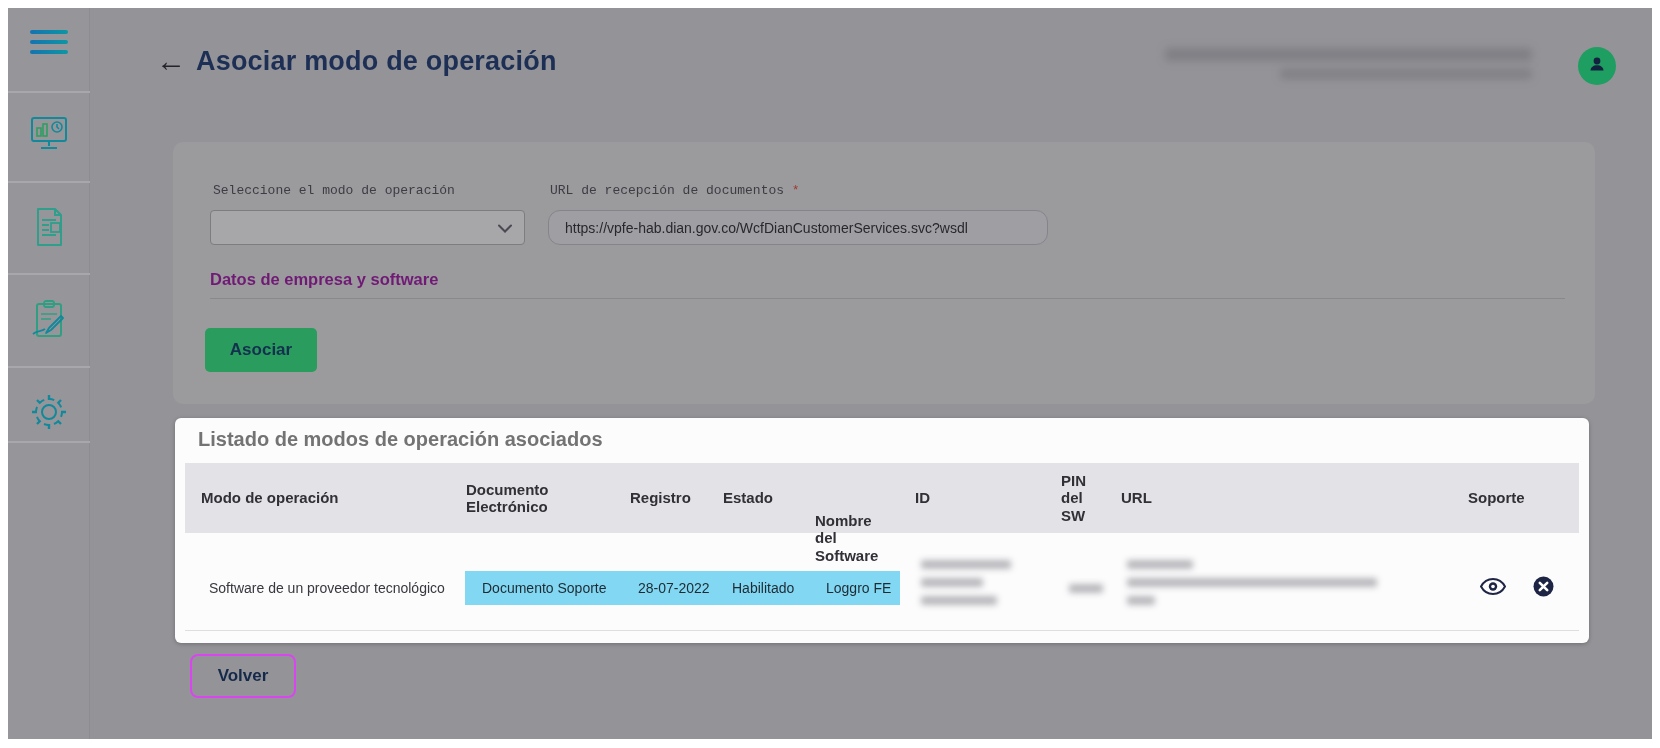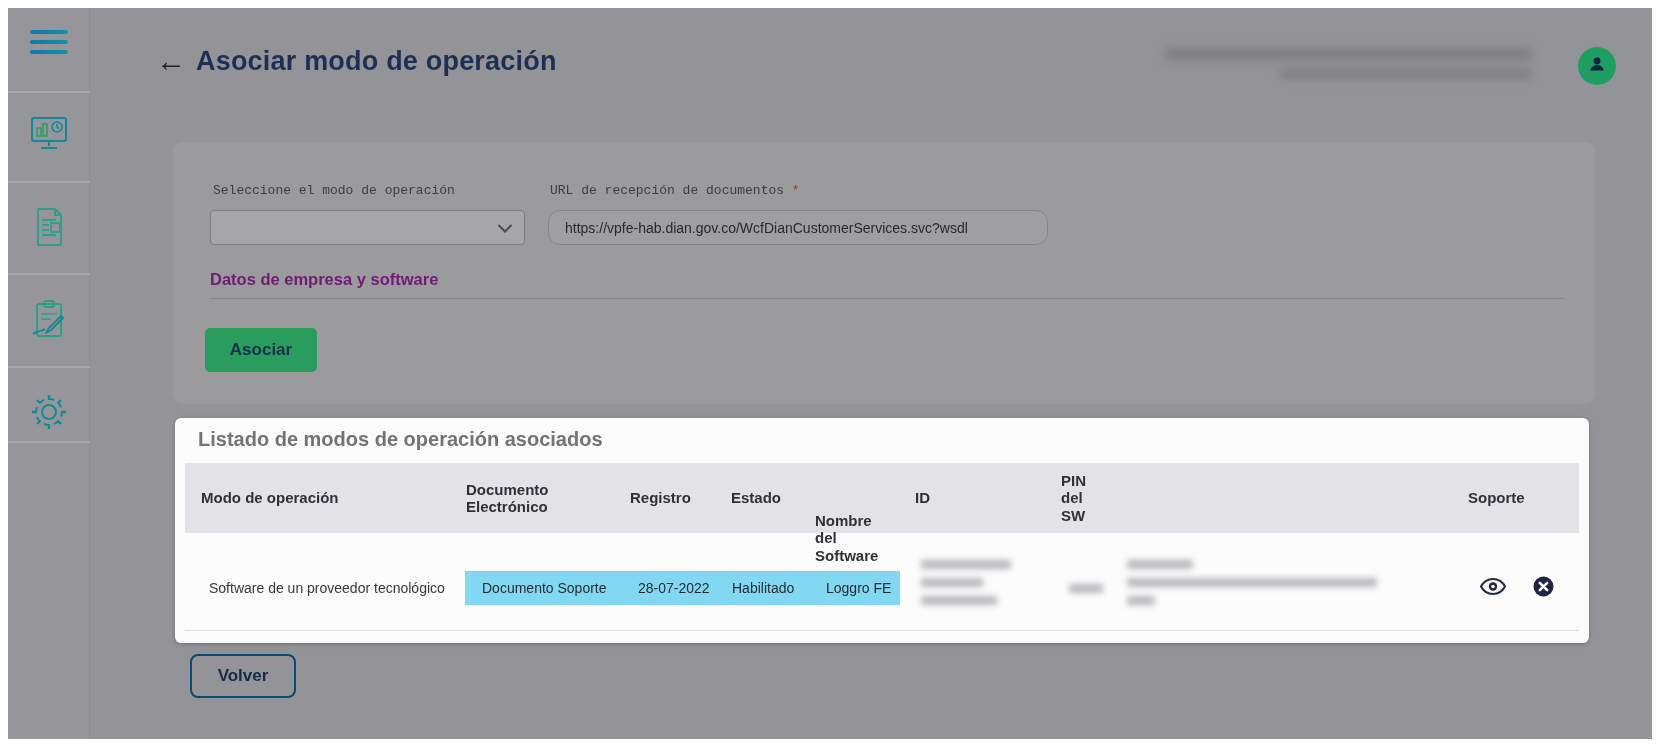--- a/index.html
+++ b/index.html
@@ -53,21 +53,21 @@
   
   .table-card { position: absolute; left: 175px; top: 418px; width: 1414px; height: 225px;
                 background: #fcfcfd; border-radius: 6px; box-shadow: 0 1px 4px rgba(0,0,0,0.25); }
   .table-title { position: absolute; left: 188px; top: 428px; font-size: 20px; font-weight: bold; color: #737373; margin-left: 10px; }
   .thead { position: absolute; left: 185px; top: 463px; width: 1394px; height: 70px; background: #e3e3e7; }
   .th { position: absolute; top: 0; height: 70px; display: flex; align-items: center;
         font-size: 15px; font-weight: 600; color: #303036; line-height: 1.15; }
   .c1 { left: 16px; width: 180px; }
   .c2 { left: 281px; width: 115px; }
   .c3 { left: 445px; width: 80px; }
-  .c4 { left: 538px; width: 70px; margin-left: 8px; }
+  .c4 { left: 538px; width: 70px; }
   .c5 { left: 630px; width: 82px; margin-top: 40px; }
   .c6 { left: 730px; width: 110px; }
   .c7 { left: 876px; width: 42px; }
   .c8 { left: 936px; width: 260px; }
   .c9 { left: 1283px; width: 110px; }
 
   .trow { position: absolute; left: 191px; top: 533px; width: 1394px; height: 97px; background: transparent; }
   .hl { position: absolute; left: 274px; top: 38px; width: 435px; height: 34px; background: #82d8f3; }
   .td { position: absolute; top: 47px; transform: translateY(-50%); font-size: 14px; color: #38383f; white-space: nowrap; }
   .td-hl { color: #1f2a33; top: 55px; }
@@ -79,21 +79,21 @@
   .blur-bar { position: absolute; background: #74747b; opacity: 0.5; filter: blur(3px); border-radius: 2px; height: 9px; }
   .row-divider { position: absolute; left: 185px; top: 630px; width: 1394px; height: 1px; background: #dededf; }
 
   .action-btn { position: absolute; width: 26px; height: 26px; border: none; background: transparent;
                 cursor: pointer; padding: 0; display: flex; align-items: center; justify-content: center; }
   .act-eye { left: 1480px; top: 575px; }
   .act-x   { left: 1530px; top: 575px; }
 
   
   .btn-volver { position: absolute; left: 190px; top: 654px; width: 106px; height: 44px;
-                background: transparent; border: 2px solid #0c4a6e; border-radius: 8px;
+                background: transparent; border: 2px solid #d946ef; border-radius: 8px;
                 font-size: 17px; font-weight: bold; color: #15294a; cursor: pointer;
                 font-family: "Liberation Sans", sans-serif; }
 </style>
 </head>
 <body>
 
 <div class="canvas"></div>
 
 <nav class="sidebar">
   <div class="sb-item hamburger" style="top:22px">
@@ -196,20 +196,21 @@
 <h2 class="table-title">Listado de modos de operación asociados</h2>
 
 <div class="thead">
   <div class="th c1">Modo de operación</div>
   <div class="th c2">Documento Electrónico</div>
   <div class="th c3">Registro</div>
   <div class="th c4">Estado</div>
   <div class="th c5">Nombre del Software</div>
   <div class="th c6">ID</div>
   <div class="th c7">PIN del SW</div>
+  <div class="th c8">URL</div>
   <div class="th c9">Soporte</div>
 </div>
 
 <div class="trow">
   <div class="hl"></div>
   <span class="td td-modo" style="top:55px">Software de un proveedor tecnológico</span>
   <span class="td td-hl td-doc">Documento Soporte</span>
   <span class="td td-hl td-reg">28-07-2022</span>
   <span class="td td-hl td-est">Habilitado</span>
   <span class="td td-hl td-sw">Loggro FE</span>

